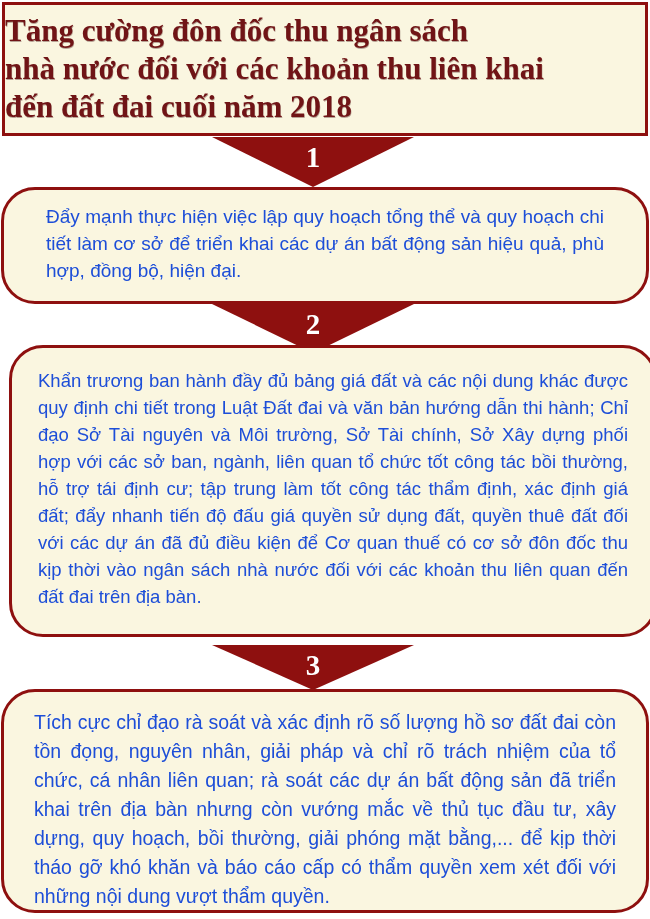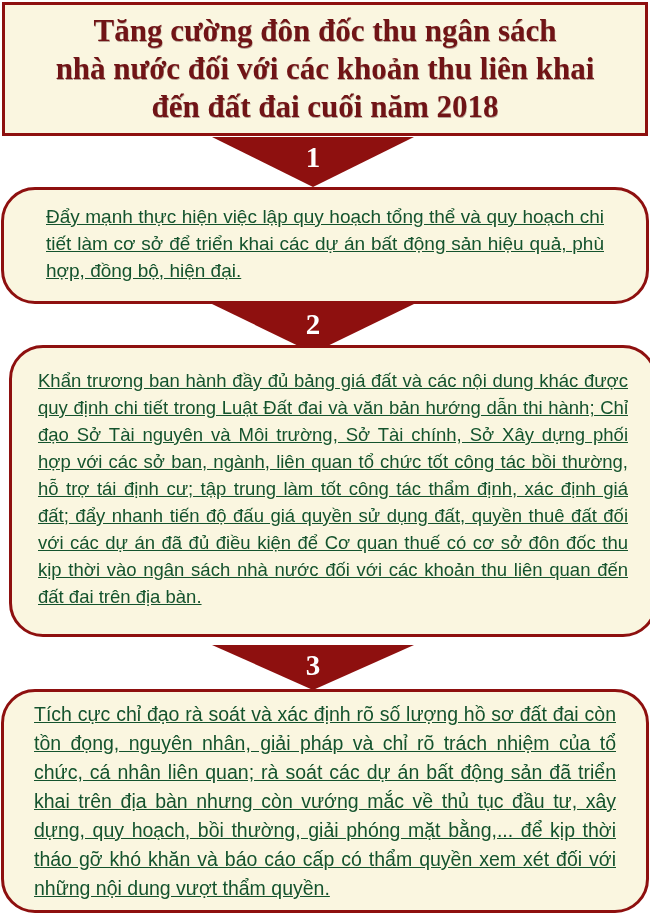--- a/index.html
+++ b/index.html
@@ -18,21 +18,21 @@
   .header-box {
     position: absolute;
     top: 2px; left: 2px;
     width: 646px; height: 134px;
     box-sizing: border-box;
     background: #faf6e0;
     border: 3px solid #8e100f;
     display: flex;
     flex-direction: column;
     justify-content: center;
-    align-items: center;
+    align-items: flex-start;
   }
   .title-line {
     display: block;
     font-family: "Liberation Serif", serif;
     font-weight: bold;
     font-size: 31px;
     line-height: 38px;
     color: #701416;
     text-align: center;
     text-shadow: 0.5px 0.5px 0 rgba(60, 8, 10, 0.35);
@@ -63,30 +63,29 @@
   .step-box {
     position: absolute;
     left: 1px;
     width: 648px;
     box-sizing: border-box;
     background: #faf6e0;
     border: 3px solid #8e100f;
     border-radius: 34px;
   }
   .step-text {
-    color: #14532d;
+    color: #1d4ed8;
     text-align: justify;
     text-justify: inter-word;
-    text-decoration: underline;
   }
   .box-1 { top: 187px; height: 117px; padding: 13px 42px; }
   .box-1 .step-text { font-size: 19px; line-height: 27px; }
   .box-2 { top: 345px; height: 292px; padding: 19px 26px; margin-left: 8px; }
   .box-2 .step-text { font-size: 18.5px; line-height: 27px; }
-  .box-3 { top: 689px; height: 224px; padding: 8px 30px; }
+  .box-3 { top: 689px; height: 224px; padding: 16px 30px; }
   .box-3 .step-text { font-size: 19.5px; line-height: 29px; }
 </style>
 </head>
 <body>
 
 <div class="page">
 
   <div class="header-box">
     <span class="title-line">Tăng cường đôn đốc thu ngân sách</span>
     <span class="title-line">nhà nước đối với các khoản thu liên khai</span>

